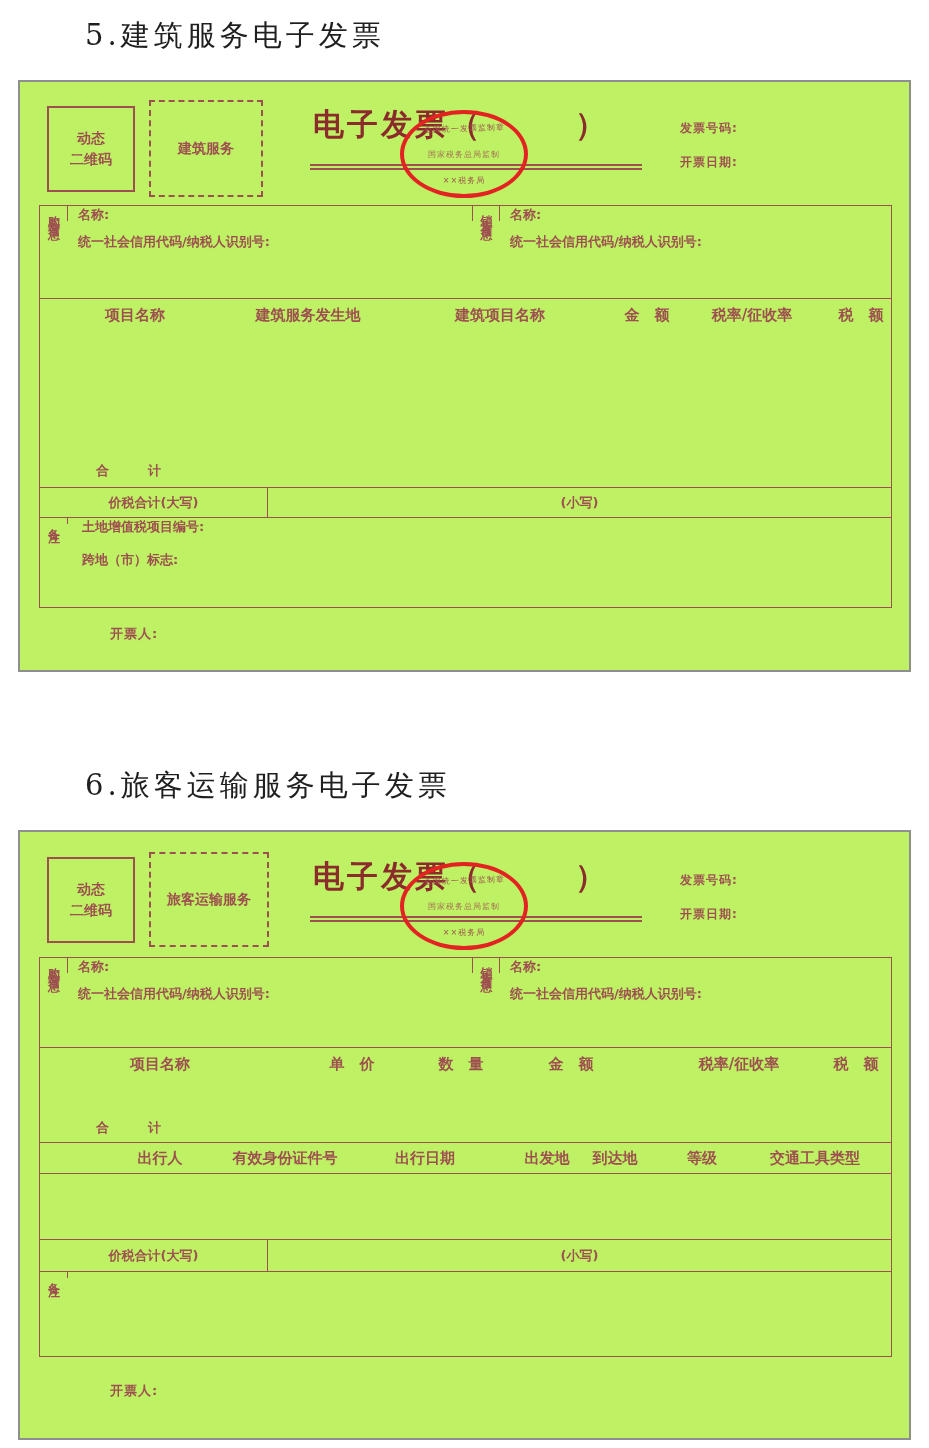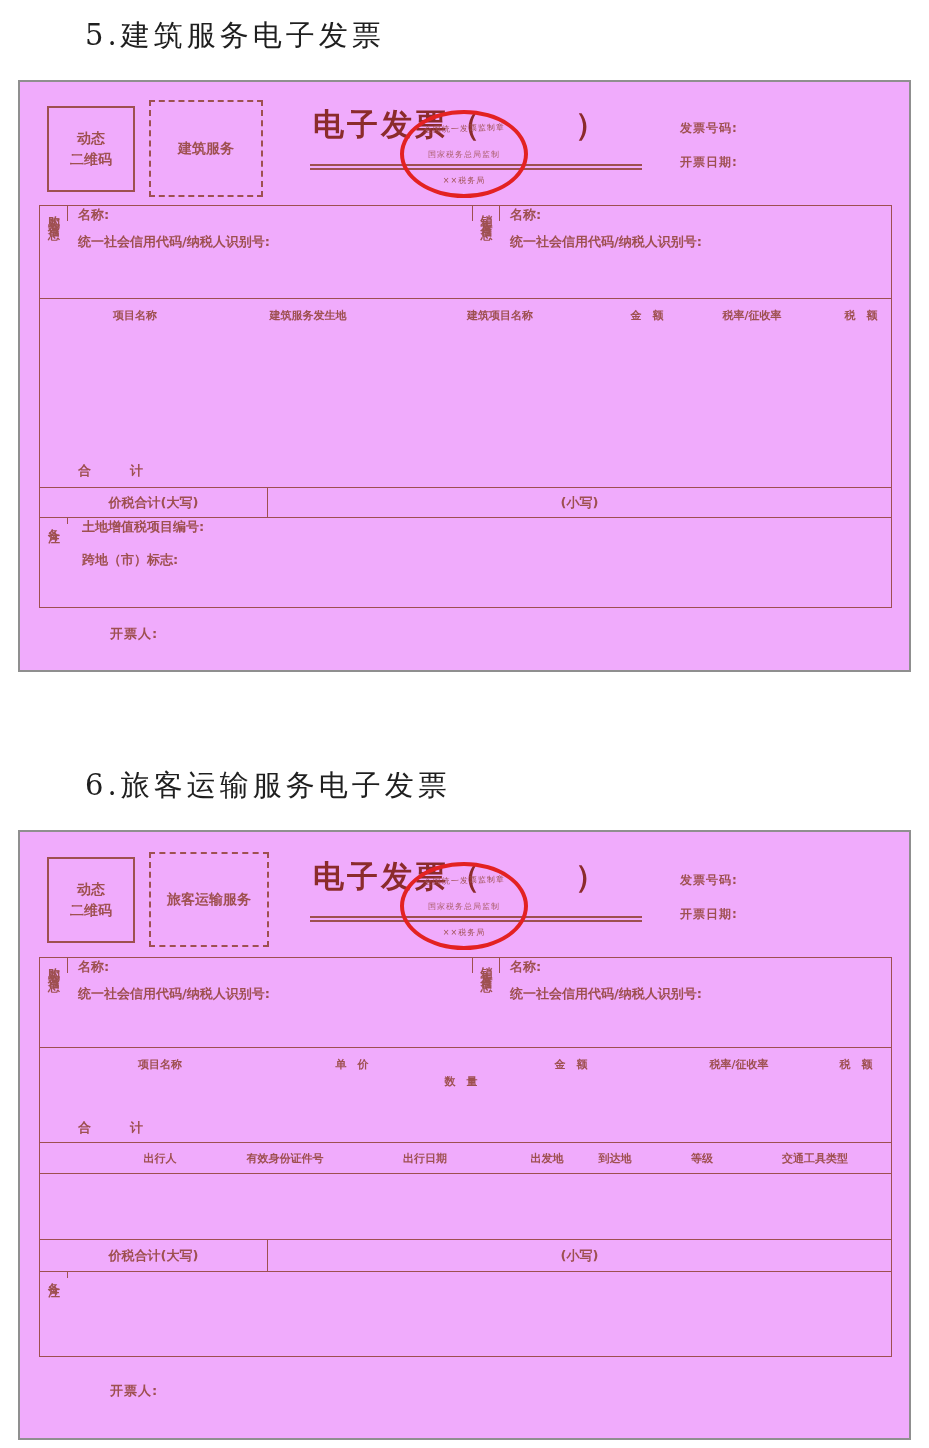--- a/index.html
+++ b/index.html
@@ -7,43 +7,43 @@
     --mt:#8b2b2b;         
     --sr:#e32222;         
     --pb:#8f8f8f;         
     --ink:#1f1f1f;        
   }
   *{margin:0;padding:0;box-sizing:border-box;}
   body{background:#ffffff;font-family:"DejaVu Sans",sans-serif;}
   .page{position:relative;width:929px;height:1448px;background:#fff;overflow:hidden;}
   .abs{position:absolute;}
   .heading{font-family:"DejaVu Serif","DejaVu Sans",serif;font-size:29px;font-weight:400;color:var(--ink);letter-spacing:4px;}
-  .panel{position:absolute;background:#f0abfc;border:2px solid var(--pb);}
+  .panel{position:absolute;background:#bef264;border:2px solid var(--pb);}
   .qrbox{border:2px solid var(--m);display:flex;flex-direction:column;align-items:center;justify-content:center;color:var(--m);font-weight:bold;font-size:14px;line-height:1.5;}
   .dashbox{border:2px dashed var(--m);display:flex;align-items:center;justify-content:center;color:var(--m);font-weight:bold;font-size:14px;}
   .titlerow{display:flex;align-items:flex-start;color:var(--mt);font-weight:bold;font-size:31px;font-family:"DejaVu Serif","DejaVu Sans",serif;letter-spacing:3px;z-index:1;}
   .titlegap{display:inline-block;width:92px;}
   .dblrule{height:6px;border-top:2px solid var(--m);border-bottom:2px solid var(--m);z-index:0;}
   .stamp{border:4px solid var(--sr);border-radius:50%;z-index:2;display:flex;flex-direction:column;align-items:center;justify-content:space-between;padding:9px 4px 8px 4px;color:var(--m);text-align:center;}
   .stamp .s1{font-size:8px;letter-spacing:1px;transform:rotate(-2deg);}
   .stamp .s2{font-size:8px;letter-spacing:1px;opacity:.85;}
   .stamp .s3{font-size:8px;letter-spacing:1px;}
   .hlabel{color:var(--m);font-weight:bold;font-size:12px;letter-spacing:1px;}
   .tbl{position:absolute;border:1.5px solid var(--m);background:transparent;}
   .row{position:relative;width:100%;}
   .bb{border-bottom:1.5px solid var(--m);}
   .bt{border-top:1.5px solid var(--m);}
   .flexrow{display:flex;align-items:flex-start;}
   .vcell{width:28px;display:flex;align-items:center;justify-content:center;color:var(--m);font-weight:bold;font-size:12px;}
   .vtext{writing-mode:vertical-rl;text-orientation:upright;letter-spacing:3px;}
   .br{border-right:1.5px solid var(--m);}
   .bl{border-left:1.5px solid var(--m);}
   .party-content{display:flex;flex-direction:column;justify-content:center;gap:9px;padding-left:10px;color:var(--m);font-weight:bold;font-size:13px;}
-  .colhead{position:absolute;top:50%;transform:translate(-50%,-50%);color:var(--m);font-weight:bold;font-size:11px;white-space:nowrap;}
-  .sumlabel{position:absolute;left:38px;bottom:7px;color:var(--m);font-weight:bold;font-size:13px;}
+  .colhead{position:absolute;top:50%;transform:translate(-50%,-50%);color:var(--m);font-weight:bold;font-size:15px;white-space:nowrap;}
+  .sumlabel{position:absolute;left:56px;bottom:7px;color:var(--m);font-weight:bold;font-size:13px;}
   .capsrow{display:flex;align-items:stretch;}
   .capsleft{width:228px;display:flex;align-items:center;justify-content:center;color:var(--m);font-weight:bold;font-size:13px;}
   .capsright{flex:1;display:flex;align-items:center;justify-content:center;color:var(--m);font-weight:bold;font-size:13px;}
   .remarks-content{flex:1;display:flex;flex-direction:column;justify-content:center;gap:15px;padding-left:14px;color:var(--m);font-weight:bold;font-size:13px;}
   .issuer{color:var(--m);font-weight:bold;font-size:13px;letter-spacing:1px;}
 </style>
 </head>
 <body>
 
 <div class="page">
@@ -174,21 +174,21 @@
         </div>
         <div class="party-content" style="flex:1;">
           <span>名称:</span>
           <span>统一社会信用代码/纳税人识别号:</span>
         </div>
       </div>
 
       <div class="row" style="height:32px;">
         <span class="colhead" style="left:120px;">项目名称</span>
         <span class="colhead" style="left:312px;">单　价</span>
-        <span class="colhead" style="left:421px;margin-top:17px;">数　量</span>
+        <span class="colhead" style="left:421px;">数　量</span>
         <span class="colhead" style="left:531px;">金　额</span>
         <span class="colhead" style="left:699px;">税率/征收率</span>
         <span class="colhead" style="left:816px;">税　额</span>
       </div>
 
       <div class="row" style="height:62px;">
         <span class="sumlabel" style="bottom:5px;">合　　　计</span>
       </div>
 
       <div class="row bt bb" style="height:32px;">

